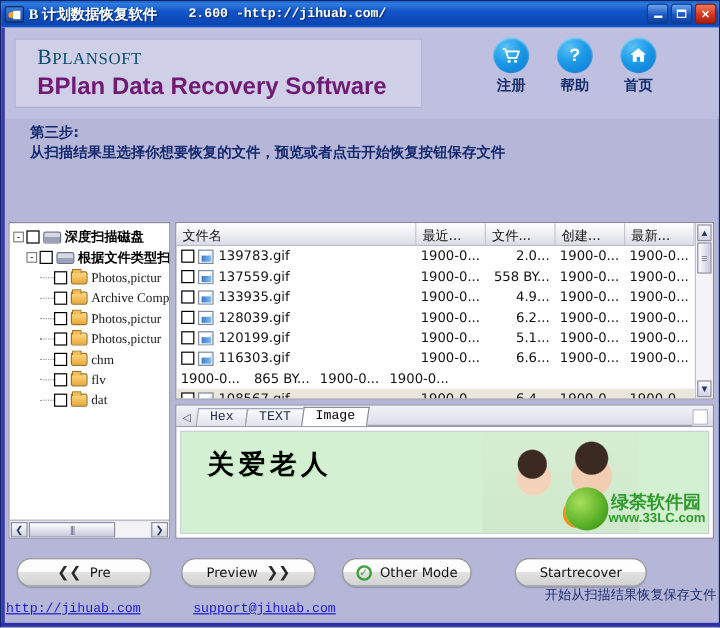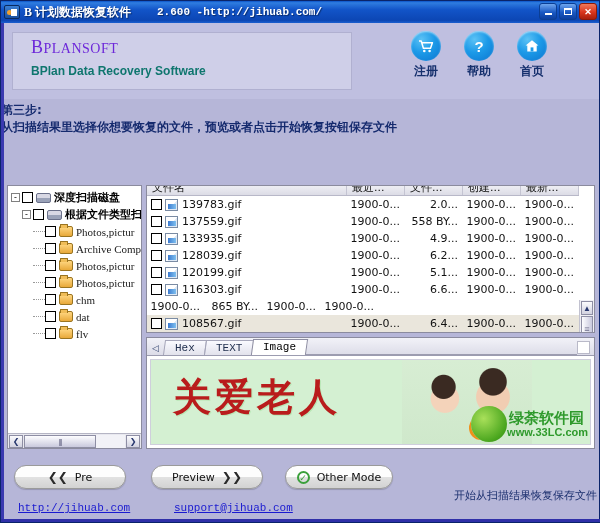--- a/index.html
+++ b/index.html
@@ -82,32 +82,32 @@
     display: flex; align-items: center;
   }
   .logo-box {
     margin-left: 11px;
     width: 340px; height: 58px;
     background: #cfcfe8;
     border: 1px solid #b0b0d0;
     padding: 4px 0 0 18px;
   }
   .logo-line1 {
-    color: #6d28d9;
+    color: #0c4a6e;
     font-family: "Liberation Serif", serif;
     font-size: 18px;
     letter-spacing: .5px;
     line-height: 20px;
   }
   .logo-line1 .small { font-size: 14px; }
   .logo-line2 {
-    color: #0f766e;
+    color: #701a75;
     font-family: "Liberation Sans", sans-serif;
     font-weight: bold;
-    font-size: 12px;
+    font-size: 20px;
     line-height: 24px;
   }
   .toolbar {
     position: absolute; left: 405px; top: 8px;
     display: flex; gap: 13px;
   }
   .tb-item { width: 40px; text-align: center; }
   .tb-circle {
     width: 30px; height: 30px; margin: 0 auto;
     border-radius: 50%;
@@ -118,21 +118,21 @@
   }
   .tb-circle svg { display:block; }
   .tb-label {
     margin-top: 2px;
     font-size: 12px; color: #16306d; font-weight: bold;
     font-family: "DejaVu Sans", sans-serif;
   }
 
   
   .steps {
-    padding: 3px 0 0 0;
+    padding: 3px 0 0 24px;
     color: #152a6e;
     font-family: "DejaVu Sans", sans-serif;
     font-size: 12px;
     font-weight: bold;
     line-height: 17px;
     height: 52px;
   }
 
   
   .panels {
@@ -201,21 +201,21 @@
   .right-col { flex: 1; display: flex; flex-direction: column; gap: 4px; }
 
   
   .filelist {
     height: 148px;
     background: #ffffff;
     border: 1px solid #8b8b9e;
     display: flex; flex-direction: column;
     overflow: hidden;
   }
-  .fl-body { display: flex; flex: 1; overflow: hidden; align-items: flex-end; }
+  .fl-body { display: flex; flex: 1; overflow: hidden; }
   .fl-main { flex: 1; display: flex; flex-direction: column; overflow: hidden; }
   .fl-head {
     display: flex; height: 19px;
     background: linear-gradient(to bottom,#ffffff,#ececf2 55%,#dcdce6);
     border-bottom: 1px solid #b8b8c8;
     font-size: 11px; color: #111;
     font-family: "DejaVu Sans", sans-serif;
   }
   .fl-head div {
     border-right: 1px solid #c4c4d2;
@@ -314,22 +314,22 @@
     display: flex; align-items: stretch;
   }
   .pv-img {
     flex: 1; position: relative; overflow: hidden;
     background: #d4f0d2;
     border: 1px solid #cfcfdc;
   }
   .pv-text {
     position: absolute; left: 22px; top: 12px;
     font-family: "DejaVu Sans", sans-serif;
-    font-size: 38px; font-weight: bold;
-    color: #b91c1c;
+    font-size: 22px; font-weight: bold;
+    color: #000000;
     letter-spacing: 4px;
     text-shadow: 1px 1px 0 #b9e7b6;
   }
   .pv-photo {
     position: absolute; right: 58px; top: 0; width: 130px; height: 100%;
     background:
       radial-gradient(circle at 32% 32%, #3a2a22 0 11%, rgba(0,0,0,0) 12%),
       radial-gradient(circle at 70% 26%, #3a2a22 0 12%, rgba(0,0,0,0) 13%),
       radial-gradient(circle at 33% 46%, #f4d3ba 0 14%, rgba(0,0,0,0) 15%),
       radial-gradient(circle at 70% 44%, #f1cdb2 0 16%, rgba(0,0,0,0) 17%),
@@ -393,21 +393,20 @@
     white-space: nowrap;
   }
   .footer {
     position: absolute; left: 0; top: 500px; width: 600px; height: 21px;
   }
   .flink {
     position: absolute;
     font-family: "Liberation Mono", monospace;
     font-size: 11px; color: #1a1ad0;
     text-decoration: underline;
-    margin-left: 13px;
   }
   .flink.site { left: 4px; top: 1px; }
   .flink.mail { left: 160px; top: 1px; }
   .bottom-edge {
     position: absolute; left: 0; bottom: 0; width: 600px; height: 3px;
     background: #2f2fa8;
   }
   .left-edge {
     position: absolute; left: 0; top: 22px; width: 3px; height: 499px;
     background: #3a3ab0;
@@ -530,29 +529,29 @@
           <div class="chk"></div>
           <div class="folder-ico"></div>
           <div class="tree-label">chm</div>
         </div>
         <div class="tree-row">
           <div class="spacer-w"></div>
             <div class="spacer-w"></div>
           <div class="tree-line"></div>
           <div class="chk"></div>
           <div class="folder-ico"></div>
-          <div class="tree-label">dat</div>
+          <div class="tree-label">flv</div>
         </div>
         <div class="tree-row">
           <div class="spacer-w"></div>
             <div class="spacer-w"></div>
           <div class="tree-line"></div>
           <div class="chk"></div>
           <div class="folder-ico"></div>
-          <div class="tree-label">flv</div>
+          <div class="tree-label">dat</div>
         </div>
       </div>
 
       <div class="hscroll">
         <div class="hs-arrow">❮</div>
         <div class="hs-track">
           <div class="hs-thumb"></div>
         </div>
         <div class="hs-arrow">❯</div>
       </div>
@@ -709,20 +708,23 @@
       <span>Pre</span>
     </div>
     <div class="btn b-preview">
       <span>Preview</span>
       <span class="chev">❯❯</span>
     </div>
     <div class="btn b-other">
       <span class="okico">✓</span>
       <span>Other Mode</span>
     </div>
+    <div class="btn b-start">
+      <span>Startrecover</span>
+    </div>
   </div>
 
   <div class="status-hint">开始从扫描结果恢复保存文件</div>
 
   <div class="footer">
     <a class="flink site" href="#">http://jihuab.com</a>
     <a class="flink mail" href="#">support@jihuab.com</a>
   </div>
 
   <div class="left-edge"></div>

